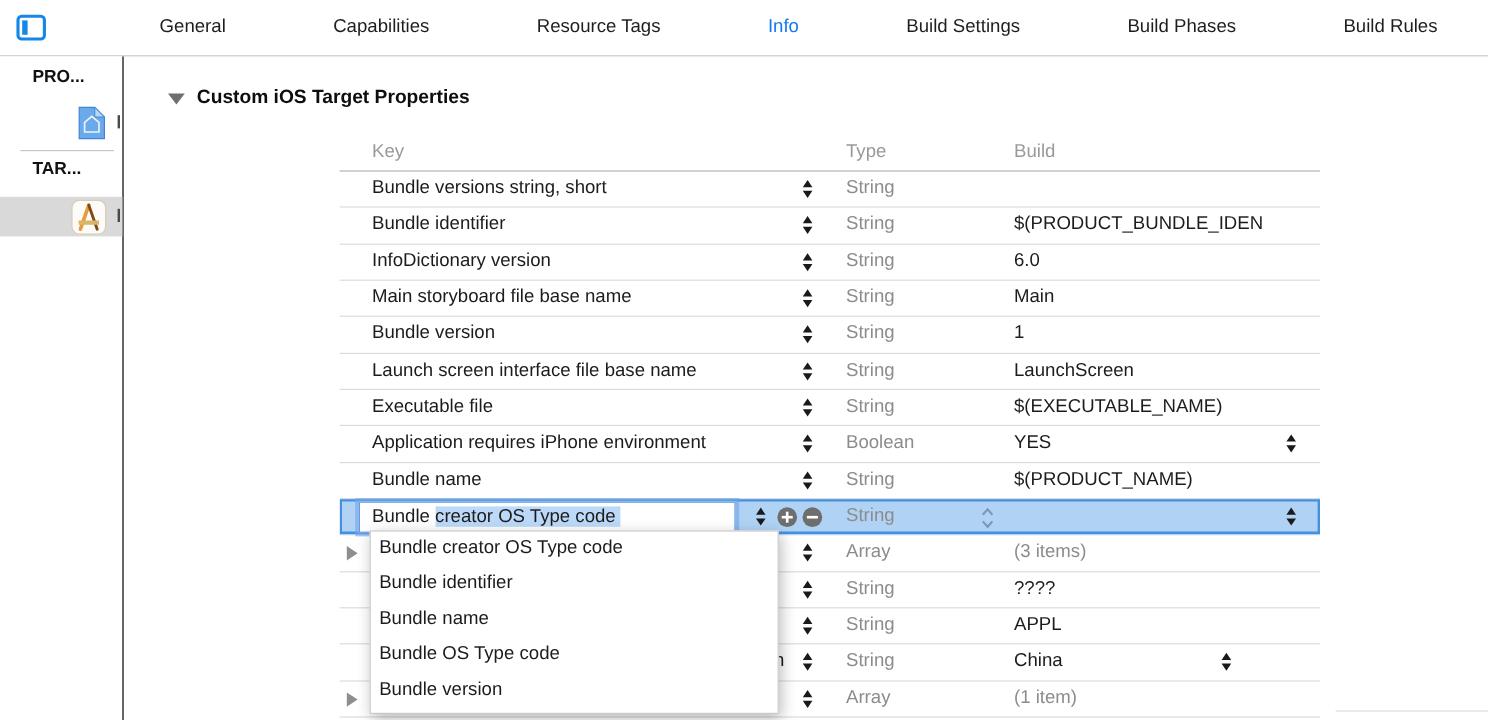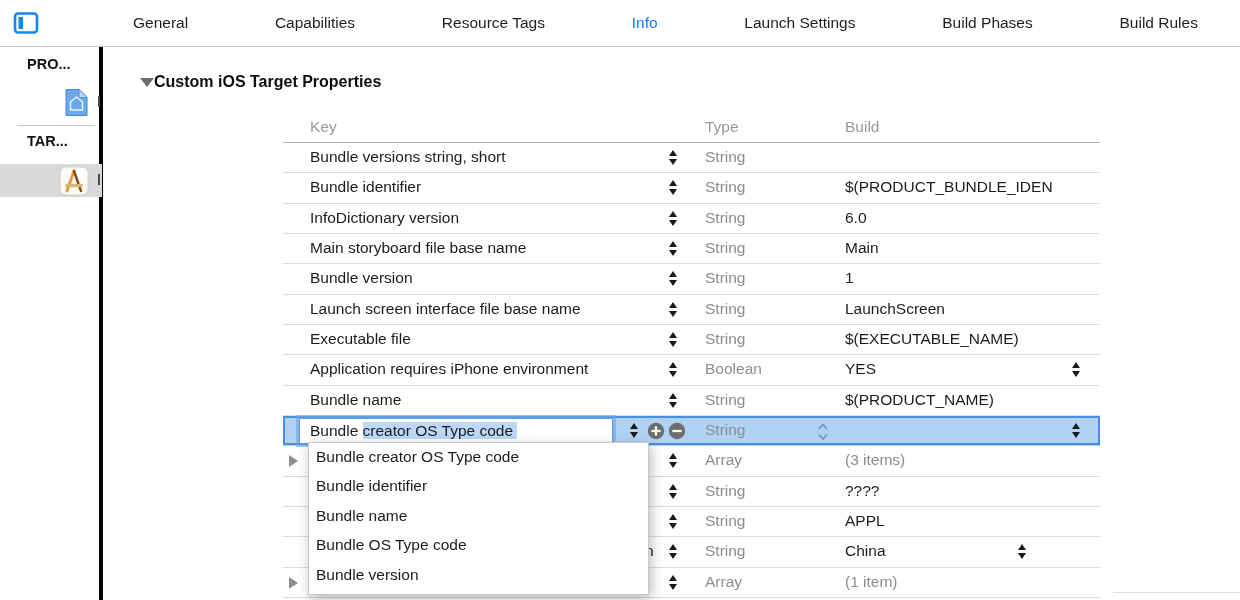--- a/index.html
+++ b/index.html
@@ -10,33 +10,33 @@
   .tabbar{position:absolute;left:0;top:0;width:1240px;height:46px;background:#fff;
           border-bottom:1px solid #c9c9c9;}
   .nav-toggle{position:absolute;left:13px;top:10px;width:26px;height:26px;cursor:default;}
   .tabs{position:absolute;left:105px;top:0;right:0;height:46px;display:flex;align-items:center;
         justify-content:space-between;padding:0 42px 0 28px;font-size:15.5px;}
   .tab{white-space:nowrap;color:#1e1e1e;}
   .tab.active{color:var(--accent);}
 
   
   .sidebar{position:absolute;left:0;top:47px;width:103px;bottom:0;background:#fff;
-           border-right:4px solid #000000;box-sizing:border-box;}
+           border-right:1px solid #000000;box-sizing:border-box;}
   .sb-h{position:absolute;left:27px;font-weight:bold;font-size:14.5px;color:#111;white-space:nowrap;}
   .sb-h.pro{top:9px;}
   .sb-h.tar{top:86px;}
   .sb-divider{position:absolute;left:17px;top:78px;width:78px;height:1px;background:#c6c6c6;}
   .sb-row{position:absolute;left:0;width:102px;height:33px;}
   .sb-row.proj{top:39px;}
   .sb-row.targ{top:117px;background:#d9d9d9;}
   .sb-row svg{position:absolute;right:13px;top:2px;}
   .frag{position:absolute;right:2px;top:10px;width:2px;height:11px;background:#4a4a4a;}
 
   
-  .section-head{position:absolute;left:140px;top:73px;display:flex;align-items:center;gap:0;}
+  .section-head{position:absolute;left:140px;top:73px;display:flex;align-items:center;gap:10px;}
   .tri-open{width:0;height:0;border-left:7px solid transparent;border-right:7px solid transparent;
             border-top:9px solid #6f6f6f;}
   .section-title{font-weight:bold;font-size:16px;color:#0d0d0d;}
 
   
   .table{position:absolute;left:283px;top:112px;width:817px;}
   .thead{position:relative;height:31px;border-bottom:1px solid #b3b3b3;box-sizing:border-box;
          color:#999;font-size:15.5px;}
   .thead span{position:absolute;top:6px;}
   .th-key{left:27px;}.th-type{left:422px;}.th-value{left:562px;}
@@ -93,21 +93,21 @@
       <svg width="26" height="26" viewBox="0 0 26 26">
         <rect x="2" y="3.5" width="22" height="19" rx="3" fill="none" stroke="#1687e8" stroke-width="2.6"></rect>
         <rect x="5.5" y="7" width="4.5" height="12" fill="#1687e8"></rect>
       </svg>
     </span>
     <div class="tabs">
         <span class="tab">General</span>
         <span class="tab">Capabilities</span>
         <span class="tab">Resource Tags</span>
         <span class="tab active">Info</span>
-        <span class="tab">Launch Settings</span>
+        <span class="tab">Build Settings</span>
         <span class="tab">Build Phases</span>
         <span class="tab">Build Rules</span>
       </div>
   </div>
 
   <div class="sidebar">
     <div class="sb-h pro">PRO...</div>
     <div class="sb-row proj">
       <svg width="25" height="29" viewBox="0 0 25 29">
         <path d="M2 1.5 h13 l8 8 v18 H2 z" fill="#6aaaec" stroke="#3f87d6"></path>

